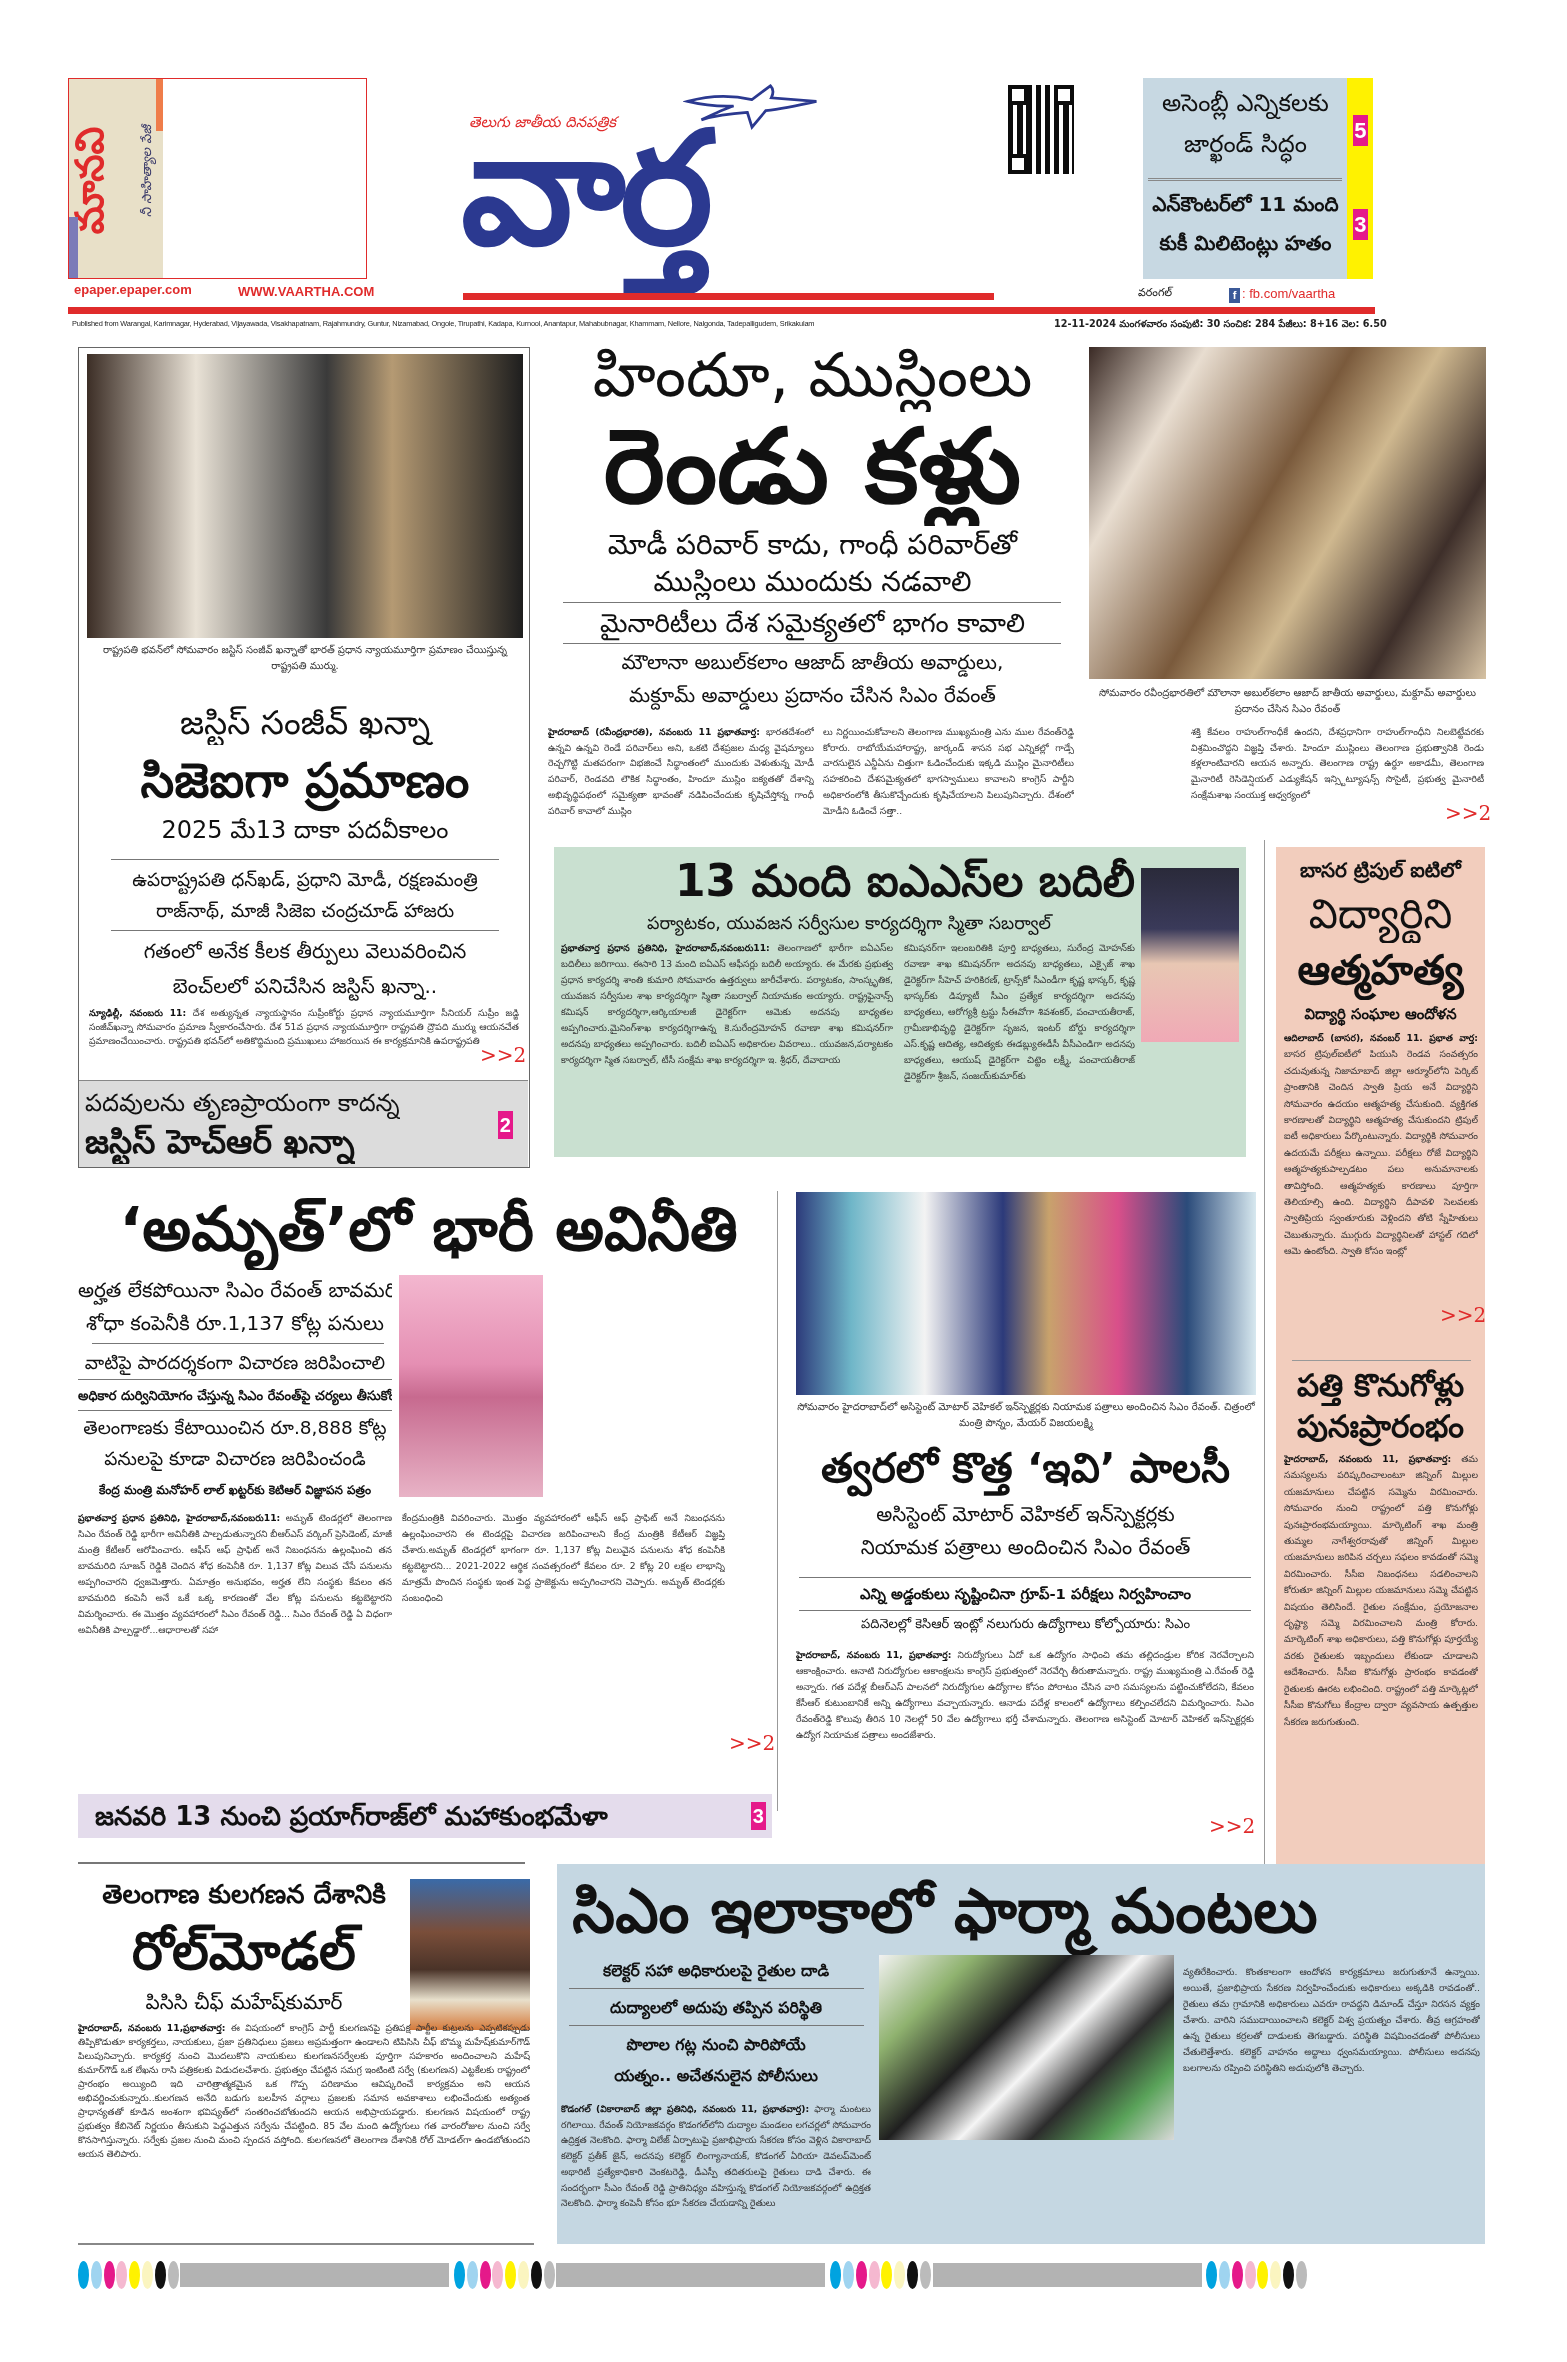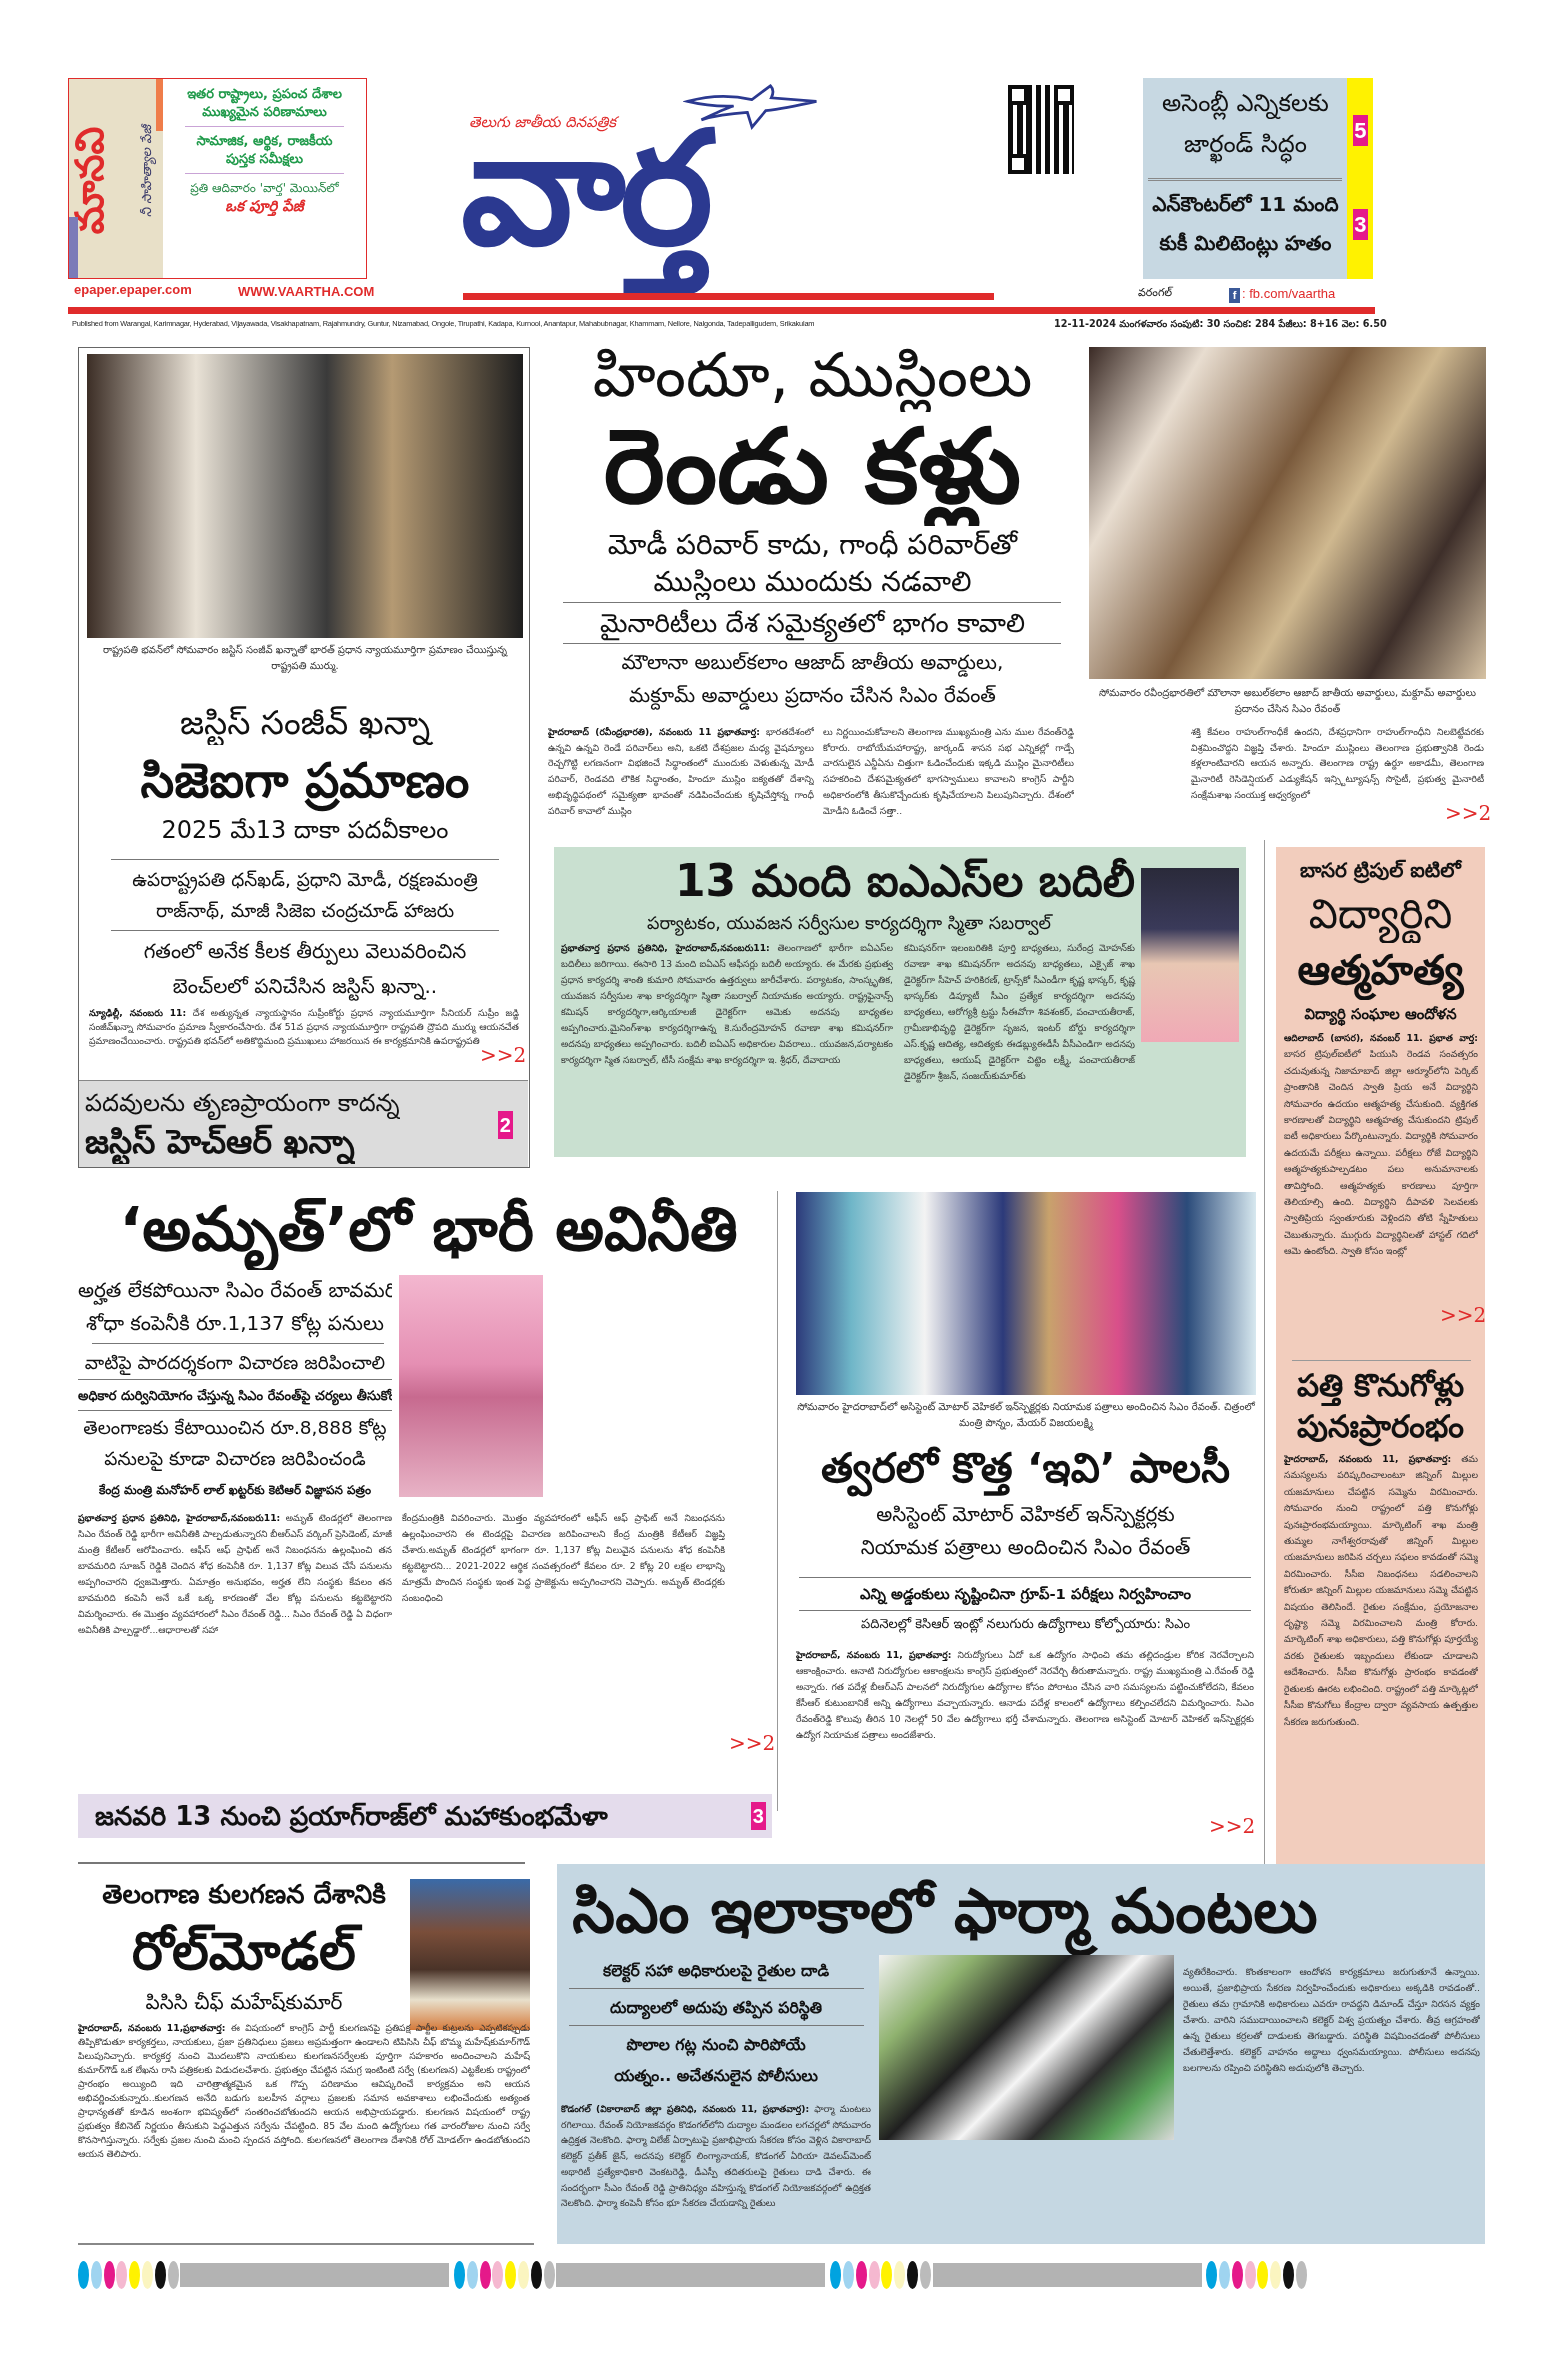--- a/index.html
+++ b/index.html
@@ -21,30 +21,20 @@
 </head>
 <body>
 
 <div class="abs" style="left:68px;top:78px;width:299px;height:201px;border:1.8px solid #e02b2b;display:flex;">
   <div style="width:94px;height:100%;background:#e8e0c8;position:relative;overflow:hidden;">
     <div style="position:absolute;left:-28px;top:74px;transform:rotate(-90deg);font-size:39px;font-weight:bold;color:#e02b2b;white-space:nowrap;">మానవి</div>
     <div style="position:absolute;left:33px;top:83px;transform:rotate(-90deg);font-size:13px;font-style:italic;color:#3a3a6a;white-space:nowrap;">నీ సాహిత్యాల పేజీ</div>
     <div style="position:absolute;left:0;top:138px;width:9.2px;height:61px;background:#7b7bb8;"></div>
     <div style="position:absolute;right:0;top:0;width:7.4px;height:52px;background:#ef7d4a;"></div>
   </div>
-  <div style="flex:1;padding:5.5px 3.7px;text-align:center;color:#1f9a4a;font-weight:bold;font-size:13px;line-height:18.5px;">
-    <div>ఇతర రాష్ట్రాలు, ప్రపంచ దేశాల</div>
-    <div>ముఖ్యమైన పరిణామాలు</div>
-    <div style="border-top:0.9px solid #c9a3d6;margin:4.6px 18.5px;"></div>
-    <div>సామాజిక, ఆర్థిక, రాజకీయ</div>
-    <div>పుస్తక సమీక్షలు</div>
-    <div style="border-top:0.9px solid #c9a3d6;margin:4.6px 18.5px;"></div>
-    <div style="color:#2a8a4a;font-weight:normal;font-size:12px;">ప్రతి ఆదివారం 'వార్త' మెయిన్‌లో</div>
-    <div style="color:#e02b2b;font-style:italic;font-size:14.8px;">ఒక పూర్తి పేజీ</div>
-  </div>
 </div>
 <div class="abs" style="left:74px;top:282px;font-family:'Liberation Sans',sans-serif;font-weight:bold;font-size:13px;color:#e02b2b;">epaper.epaper.com</div>
 <div class="abs" style="left:238px;top:284px;font-family:'Liberation Sans',sans-serif;font-weight:bold;font-size:13px;color:#e02b2b;">WWW.VAARTHA.COM</div>
 
 <div class="abs" style="left:469px;top:113px;font-size:14.8px;font-style:italic;color:#e02b2b;">తెలుగు జాతీయ దినపత్రిక</div>
 <div class="abs" style="left:683px;top:81px;width:138px;height:51px;">
   <svg width="138" height="51" viewBox="0 0 150 55">
       <path d="M5 22 Q40 12 75 20 L95 5 Q100 10 96 18 L145 22 Q110 30 90 32 L75 50 L70 34 Q40 36 20 42 Q45 30 55 27 Q30 28 5 22Z" fill="#fff" stroke="#2b3990" stroke-width="3"></path>
     </svg>
 </div>
@@ -105,21 +95,21 @@
 <div class="abs hd" style="left:545px;top:406px;width:535px;font-size:103px;line-height:120px;">రెండు కళ్లు</div>
 <div class="abs hn" style="left:545px;top:526px;width:535px;font-size:28px;line-height:37px;">మోడీ పరివార్ కాదు, గాంధీ పరివార్‌తో</div>
 <div class="abs hn" style="left:545px;top:563px;width:535px;font-size:28px;line-height:37px;">ముస్లింలు ముందుకు నడవాలి</div>
 <div class="abs rule" style="left:563px;top:602px;width:498px;"></div>
 <div class="abs hn" style="left:545px;top:605px;width:535px;font-size:26px;line-height:37px;">మైనారిటీలు దేశ సమైక్యతలో భాగం కావాలి</div>
 <div class="abs rule" style="left:563px;top:643px;width:498px;"></div>
 <div class="abs hn" style="left:545px;top:646px;width:535px;font-size:20px;line-height:33px;">మౌలానా అబుల్‌కలాం ఆజాద్ జాతీయ అవార్డులు,</div>
 <div class="abs hn" style="left:545px;top:679px;width:535px;font-size:20px;line-height:33px;">మక్దూమ్ అవార్డులు ప్రదానం చేసిన సిఎం రేవంత్</div>
 <div class="abs body-txt" style="left:548px;top:724px;width:266px;height:111px;font-size:9.2px;line-height:15.7px;">
   <span class="dateline">హైదరాబాద్ (రవీంద్రభారతి), నవంబరు 11 ప్రభాతవార్త:</span>
-  <span>భారతదేశంలో ఉన్నవి ఉన్నవి రెండే పరివార్‌లు అని, ఒకటి దేశప్రజల మధ్య వైషమ్యాలు రెచ్చగొట్టి లగణనంగా విభజించే సిద్ధాంతంలో ముందుకు వెళుతున్న మోడీ పరివార్, రెండవది లౌకిక సిద్ధాంతం, హిందూ ముస్లిం ఐక్యతతో దేశాన్ని అభివృద్ధిపథంలో సమైక్యతా భావంతో నడిపించేందుకు కృషిచేస్తోన్న గాంధీ పరివార్ కావాలో ముస్లిం</span>
+  <span>భారతదేశంలో ఉన్నవి ఉన్నవి రెండే పరివార్‌లు అని, ఒకటి దేశప్రజల మధ్య వైషమ్యాలు రెచ్చగొట్టి మతపరంగా విభజించే సిద్ధాంతంలో ముందుకు వెళుతున్న మోడీ పరివార్, రెండవది లౌకిక సిద్ధాంతం, హిందూ ముస్లిం ఐక్యతతో దేశాన్ని అభివృద్ధిపథంలో సమైక్యతా భావంతో నడిపించేందుకు కృషిచేస్తోన్న గాంధీ పరివార్ కావాలో ముస్లిం</span>
 </div>
 <div class="abs body-txt" style="left:823px;top:724px;width:251px;height:111px;font-size:9.2px;line-height:15.7px;">లు నిర్ణయించుకోవాలని తెలంగాణ ముఖ్యమంత్రి ఎను ముల రేవంత్‌రెడ్డి కోరారు. రాబోయేమహారాష్ట్ర, జార్కండ్ శాసన సభ ఎన్నికల్లో గాడ్సే వారసులైన ఎన్డీఏను చిత్తుగా ఓడించేందుకు ఇక్కడి ముస్లిం మైనారిటీలు సహకరించి దేశసమైక్యతలో భాగస్వాములు కావాలని కాంగ్రెస్ పార్టీని అధికారంలోకి తీసుకొచ్చేందుకు కృషిచేయాలని పిలుపునిచ్చారు. దేశంలో మోడీని ఓడించే సత్తా..</div>
 <div class="abs photo" style="left:1089px;top:347px;width:397px;height:332px;background:linear-gradient(120deg,#3a2a25 0%,#e8ddd0 20%,#7a5a3c 45%,#cfb88f 60%,#3e2f2a 80%,#d6c2a3 100%);"></div>
 <div class="abs caption" style="left:1089px;top:685px;width:397px;">సోమవారం రవీంద్రభారతిలో మౌలానా అబుల్‌కలాం ఆజాద్ జాతీయ అవార్డులు, మక్దూమ్ అవార్డులు ప్రదానం చేసిన సిఎం రేవంత్</div>
 <div class="abs body-txt" style="left:1191px;top:724px;width:293px;height:94px;font-size:9.2px;line-height:15.7px;">శక్తి కేవలం రాహుల్‌గాంధీకే ఉందని, దేశప్రధానిగా రాహుల్‌గాంధీని నిలబెట్టేవరకు విశ్రమించొద్దని విజ్ఞప్తి చేశారు. హిందూ ముస్లింలు తెలంగాణ ప్రభుత్వానికి రెండు కళ్లలాంటివారని ఆయన అన్నారు. తెలంగాణ రాష్ట్ర ఉర్దూ అకాడమీ, తెలంగాణ మైనారిటీ రెసిడెన్షియల్ ఎడ్యుకేషన్ ఇన్స్టిట్యూషన్స్ సొసైటీ, ప్రభుత్వ మైనారిటీ సంక్షేమశాఖ సంయుక్త ఆధ్వర్యంలో</div>
 <div class="abs cont" style="left:1445px;top:801px;">&gt;&gt;2</div>
 
 <div class="abs" style="left:554px;top:847px;width:692px;height:310px;background:#c9e0d0;"></div>
 <div class="abs hd" style="left:563px;top:851px;width:572px;font-size:44px;line-height:59px;text-align:right;">13 మంది ఐఎఎస్‌ల బదిలీ</div>
 <div class="abs hn" style="left:563px;top:909px;width:572px;font-size:17.5px;line-height:28px;">పర్యాటకం, యువజన సర్వీసుల కార్యదర్శిగా స్మితా సబర్వాల్</div>

